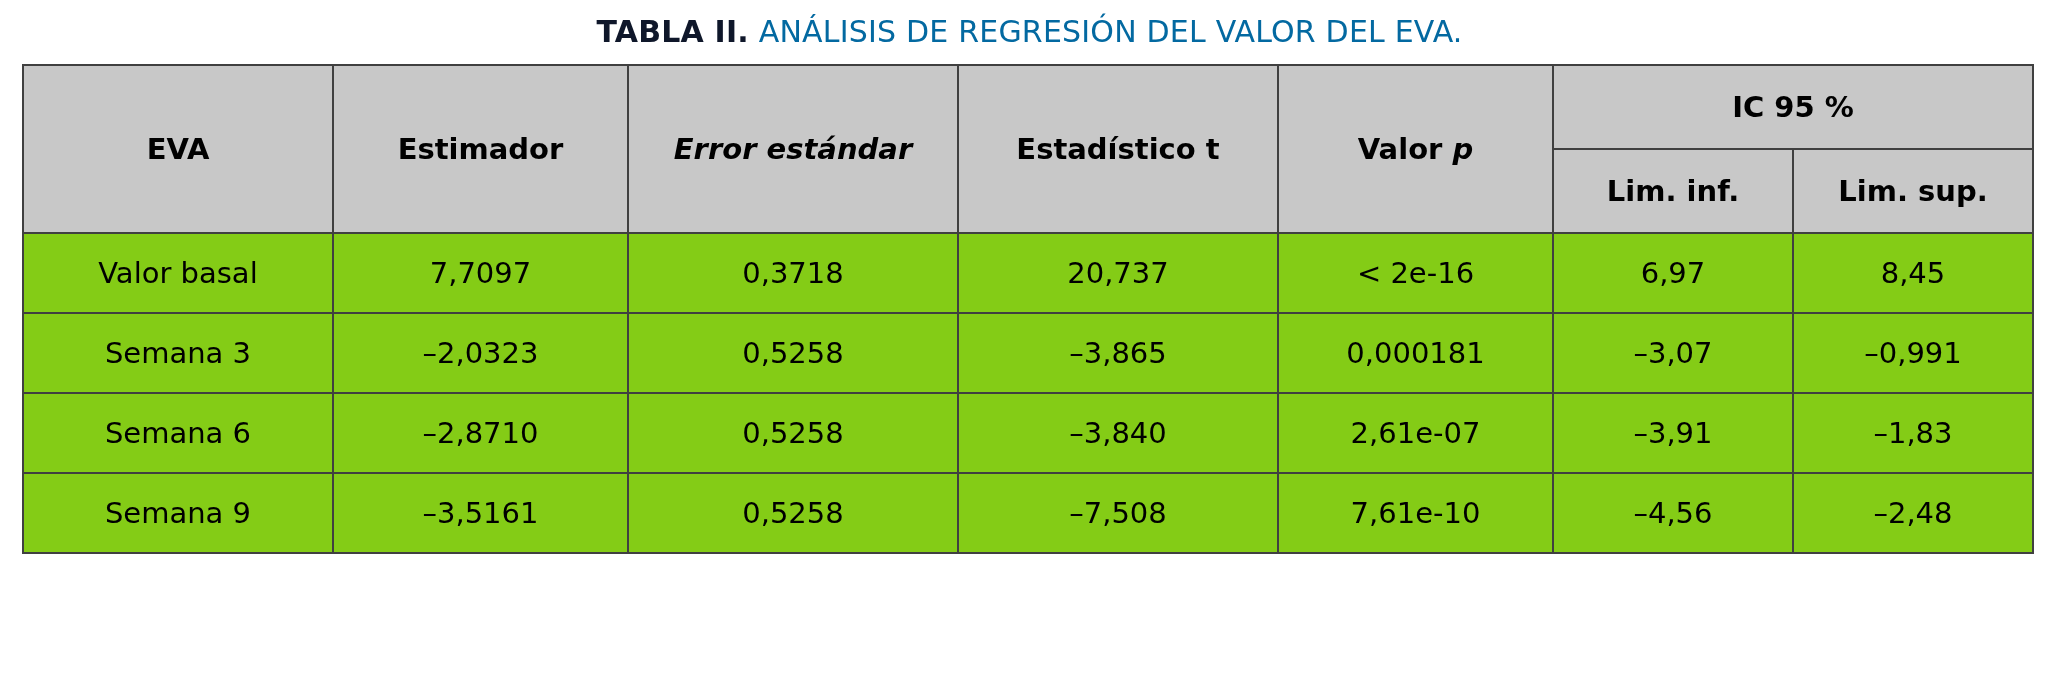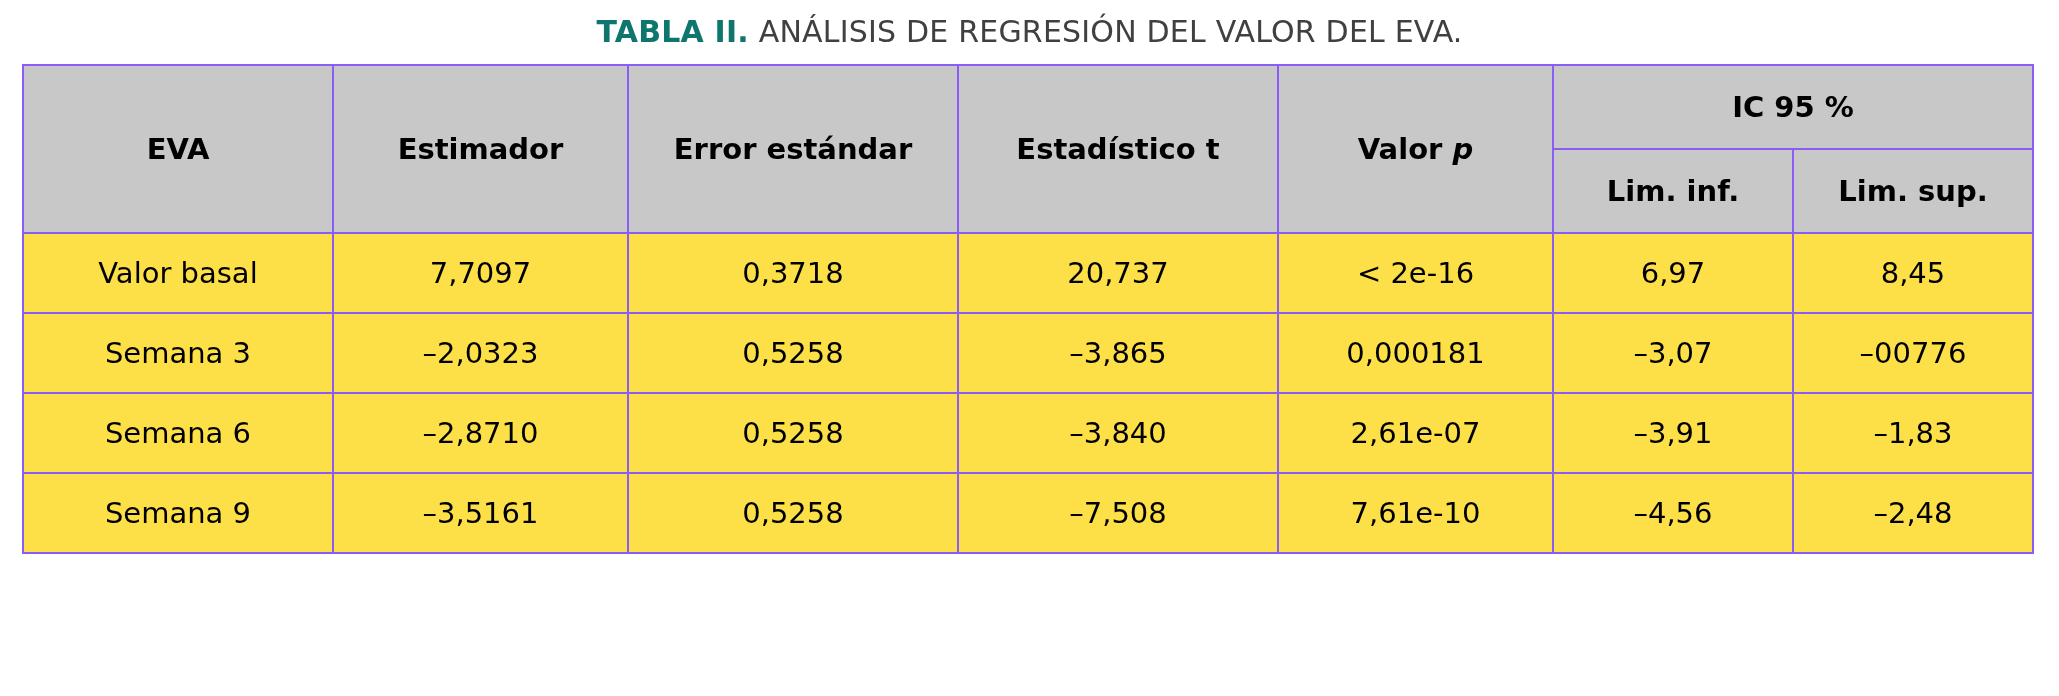--- a/index.html
+++ b/index.html
@@ -21,52 +21,52 @@
   }
   .caption {
     text-align: center;
     font-size: 30px;
     line-height: 1.2;
     letter-spacing: 0.2px;
     margin: 0 0 14px 0;
     white-space: nowrap;
   }
   .caption .label {
-    color: #0f766e;
+    color: #0f172a;
     font-weight: bold;
   }
   .caption .text {
-    color: #404040;
+    color: #0369a1;
   }
   table.reg {
     border-collapse: collapse;
     width: 2012px;
     table-layout: fixed;
     margin: 0;
   }
   table.reg th, table.reg td {
-    border: 2px solid #8b5cf6;
+    border: 2px solid #404040;
     text-align: center;
     vertical-align: middle;
     font-size: 29px;
   }
   table.reg thead th {
     background: #c8c8c8;
     font-weight: bold;
     padding: 10px 4px;
   }
   th.h-eva        { width: 300px; height: 130px; margin-left: 38px; }
   th.h-est        { width: 285px; }
-  th.h-err        { width: 320px; }
+  th.h-err        { width: 320px; font-style: italic; }
   th.h-stat       { width: 310px; margin-left: 16px; }
   th.h-p          { width: 265px; }
   th.h-ic         { height: 62px; }
   th.h-lim        { width: 256px; height: 62px; margin-left: 20px; }
   table.reg tbody td {
-    background: #fde047;
+    background: #84cc16;
     padding: 11px 4px;
     height: 56px;
     font-weight: normal;
   }
   .notes {
     margin-top: 12px;
     font-style: italic;
     font-size: 28px;
     line-height: 1.32;
   }
@@ -114,21 +114,21 @@
         <td>6,97</td>
         <td>8,45</td>
       </tr>
       <tr>
         <td>Semana 3</td>
         <td>–2,0323</td>
         <td>0,5258</td>
         <td>–3,865</td>
         <td>0,000181</td>
         <td>–3,07</td>
-        <td>–00776</td>
+        <td>–0,991</td>
       </tr>
       <tr>
         <td>Semana 6</td>
         <td>–2,8710</td>
         <td>0,5258</td>
         <td>–3,840</td>
         <td>2,61e-07</td>
         <td>–3,91</td>
         <td>–1,83</td>
       </tr>

